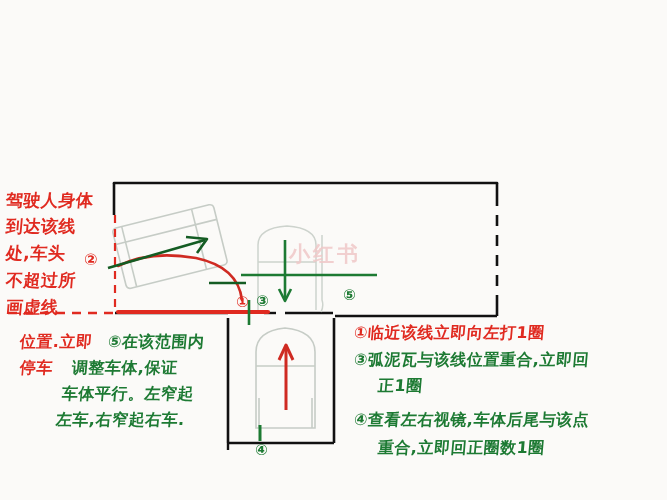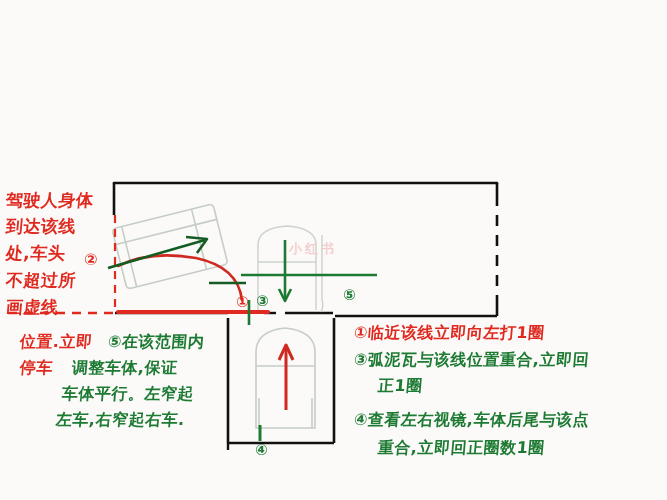--- a/index.html
+++ b/index.html
@@ -21,21 +21,21 @@
     font-family:"DejaVu Sans","Liberation Sans",sans-serif;
     font-weight:700;
     letter-spacing:0.5px;
   }
   .skew{transform:skewX(-5deg);}
 
   .wm{
     position:absolute;
     color:#f0c8c8;
     font-weight:700;
-    font-size:13px;
+    font-size:21px;
     letter-spacing:3px;
     opacity:.85;
     font-family:"DejaVu Sans","Liberation Sans",sans-serif;
   }
 
   .marker{
     position:absolute;
     font-weight:700;
     font-size:15px;
     line-height:1;

